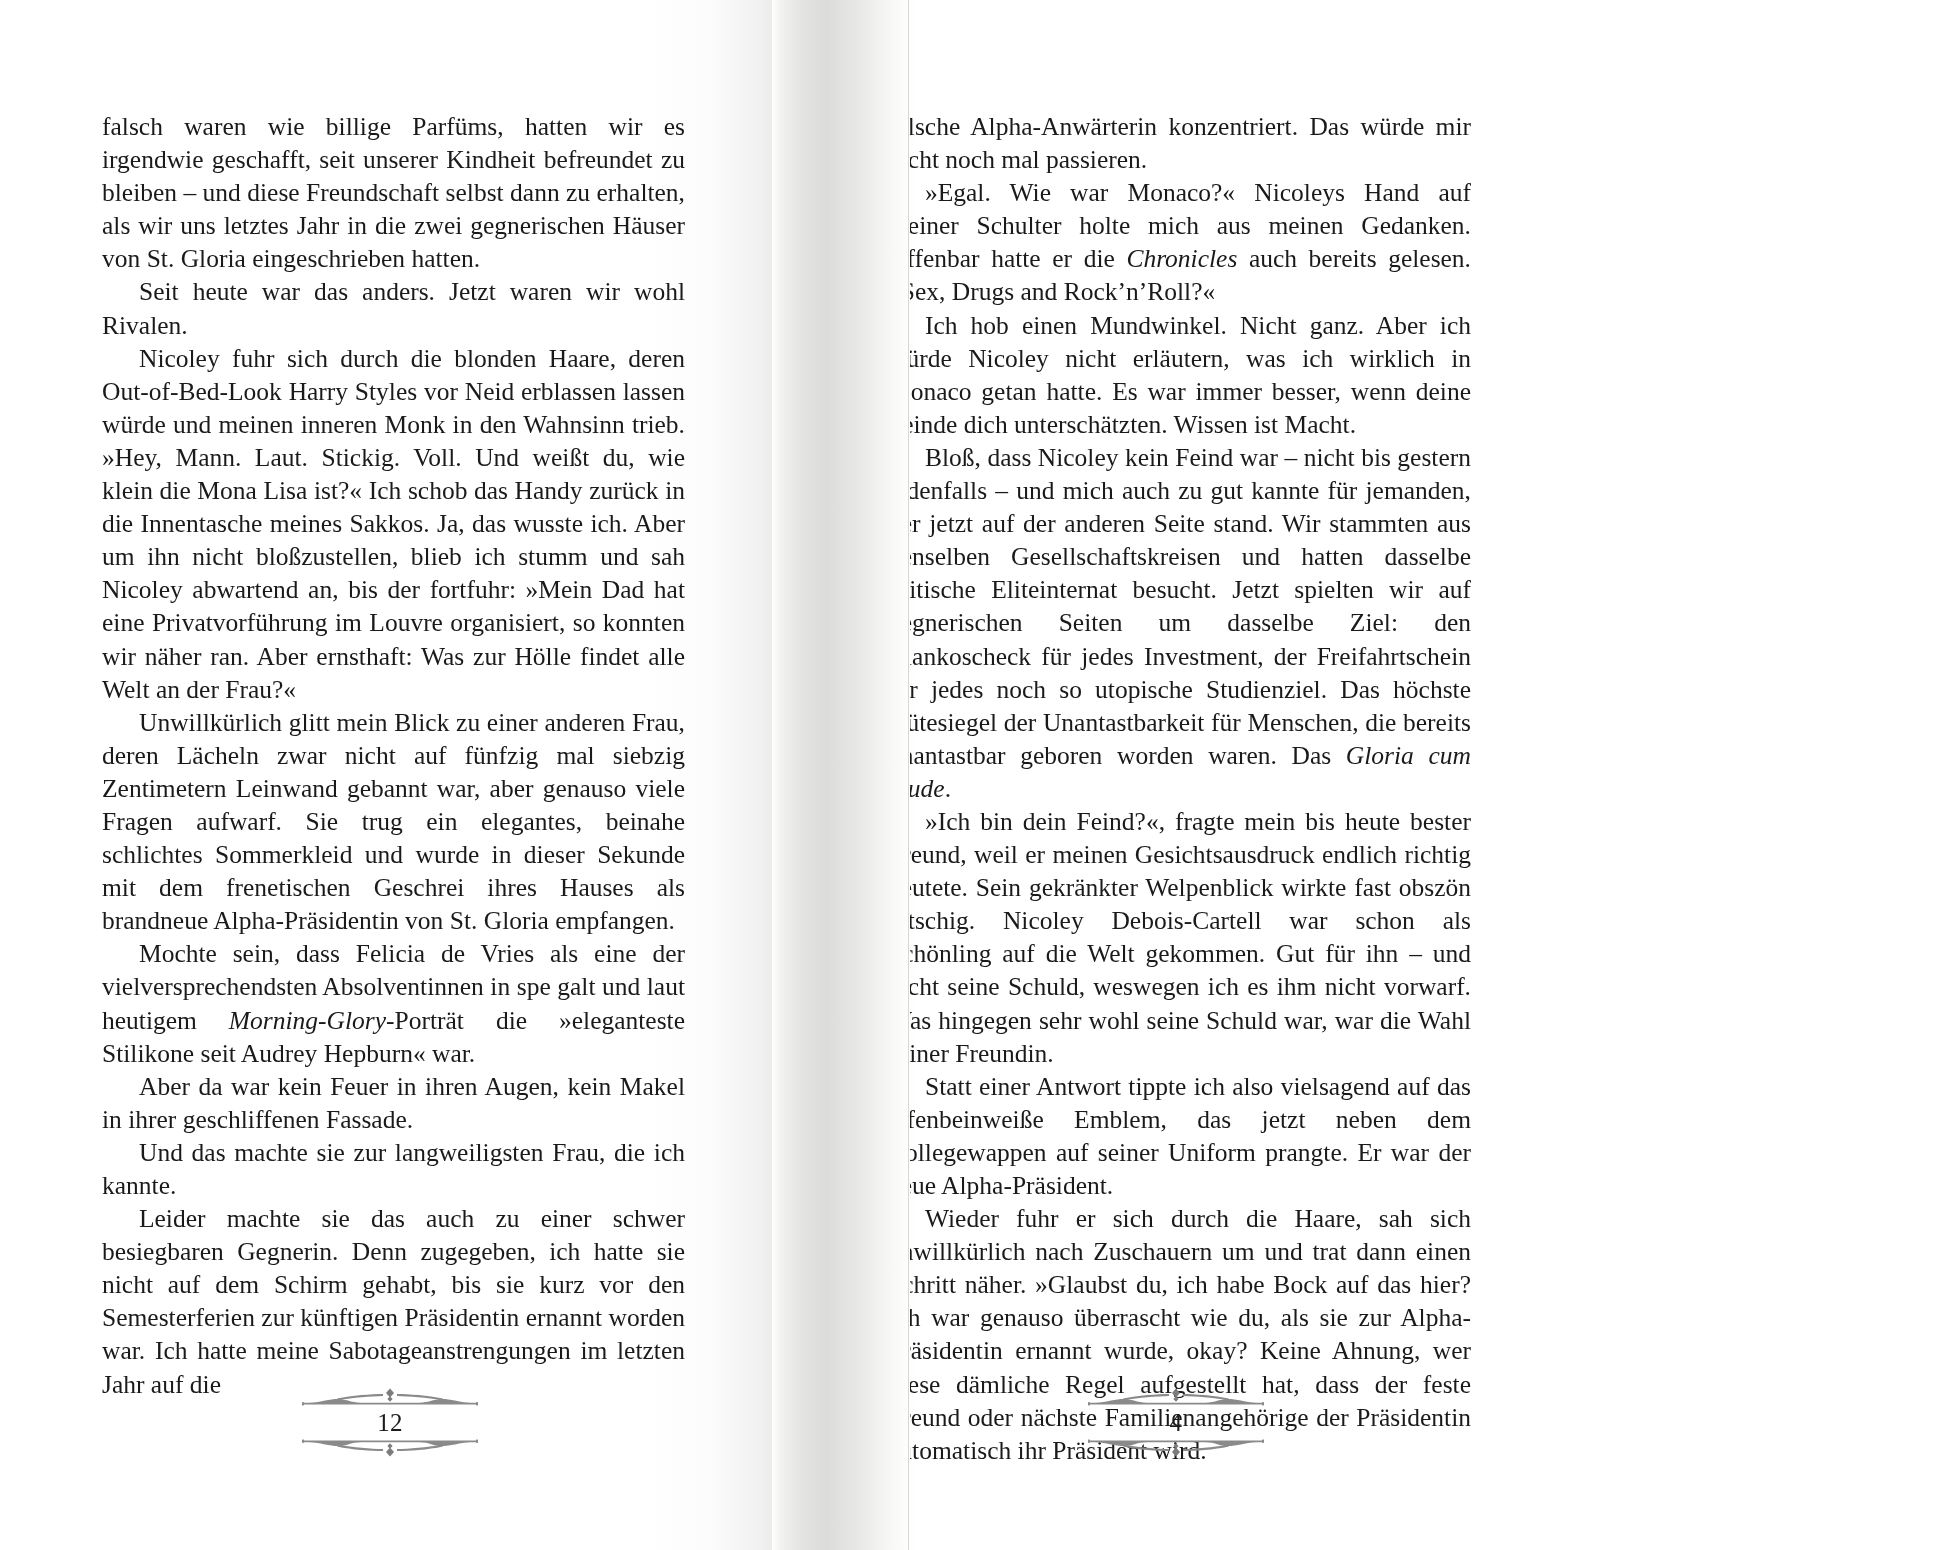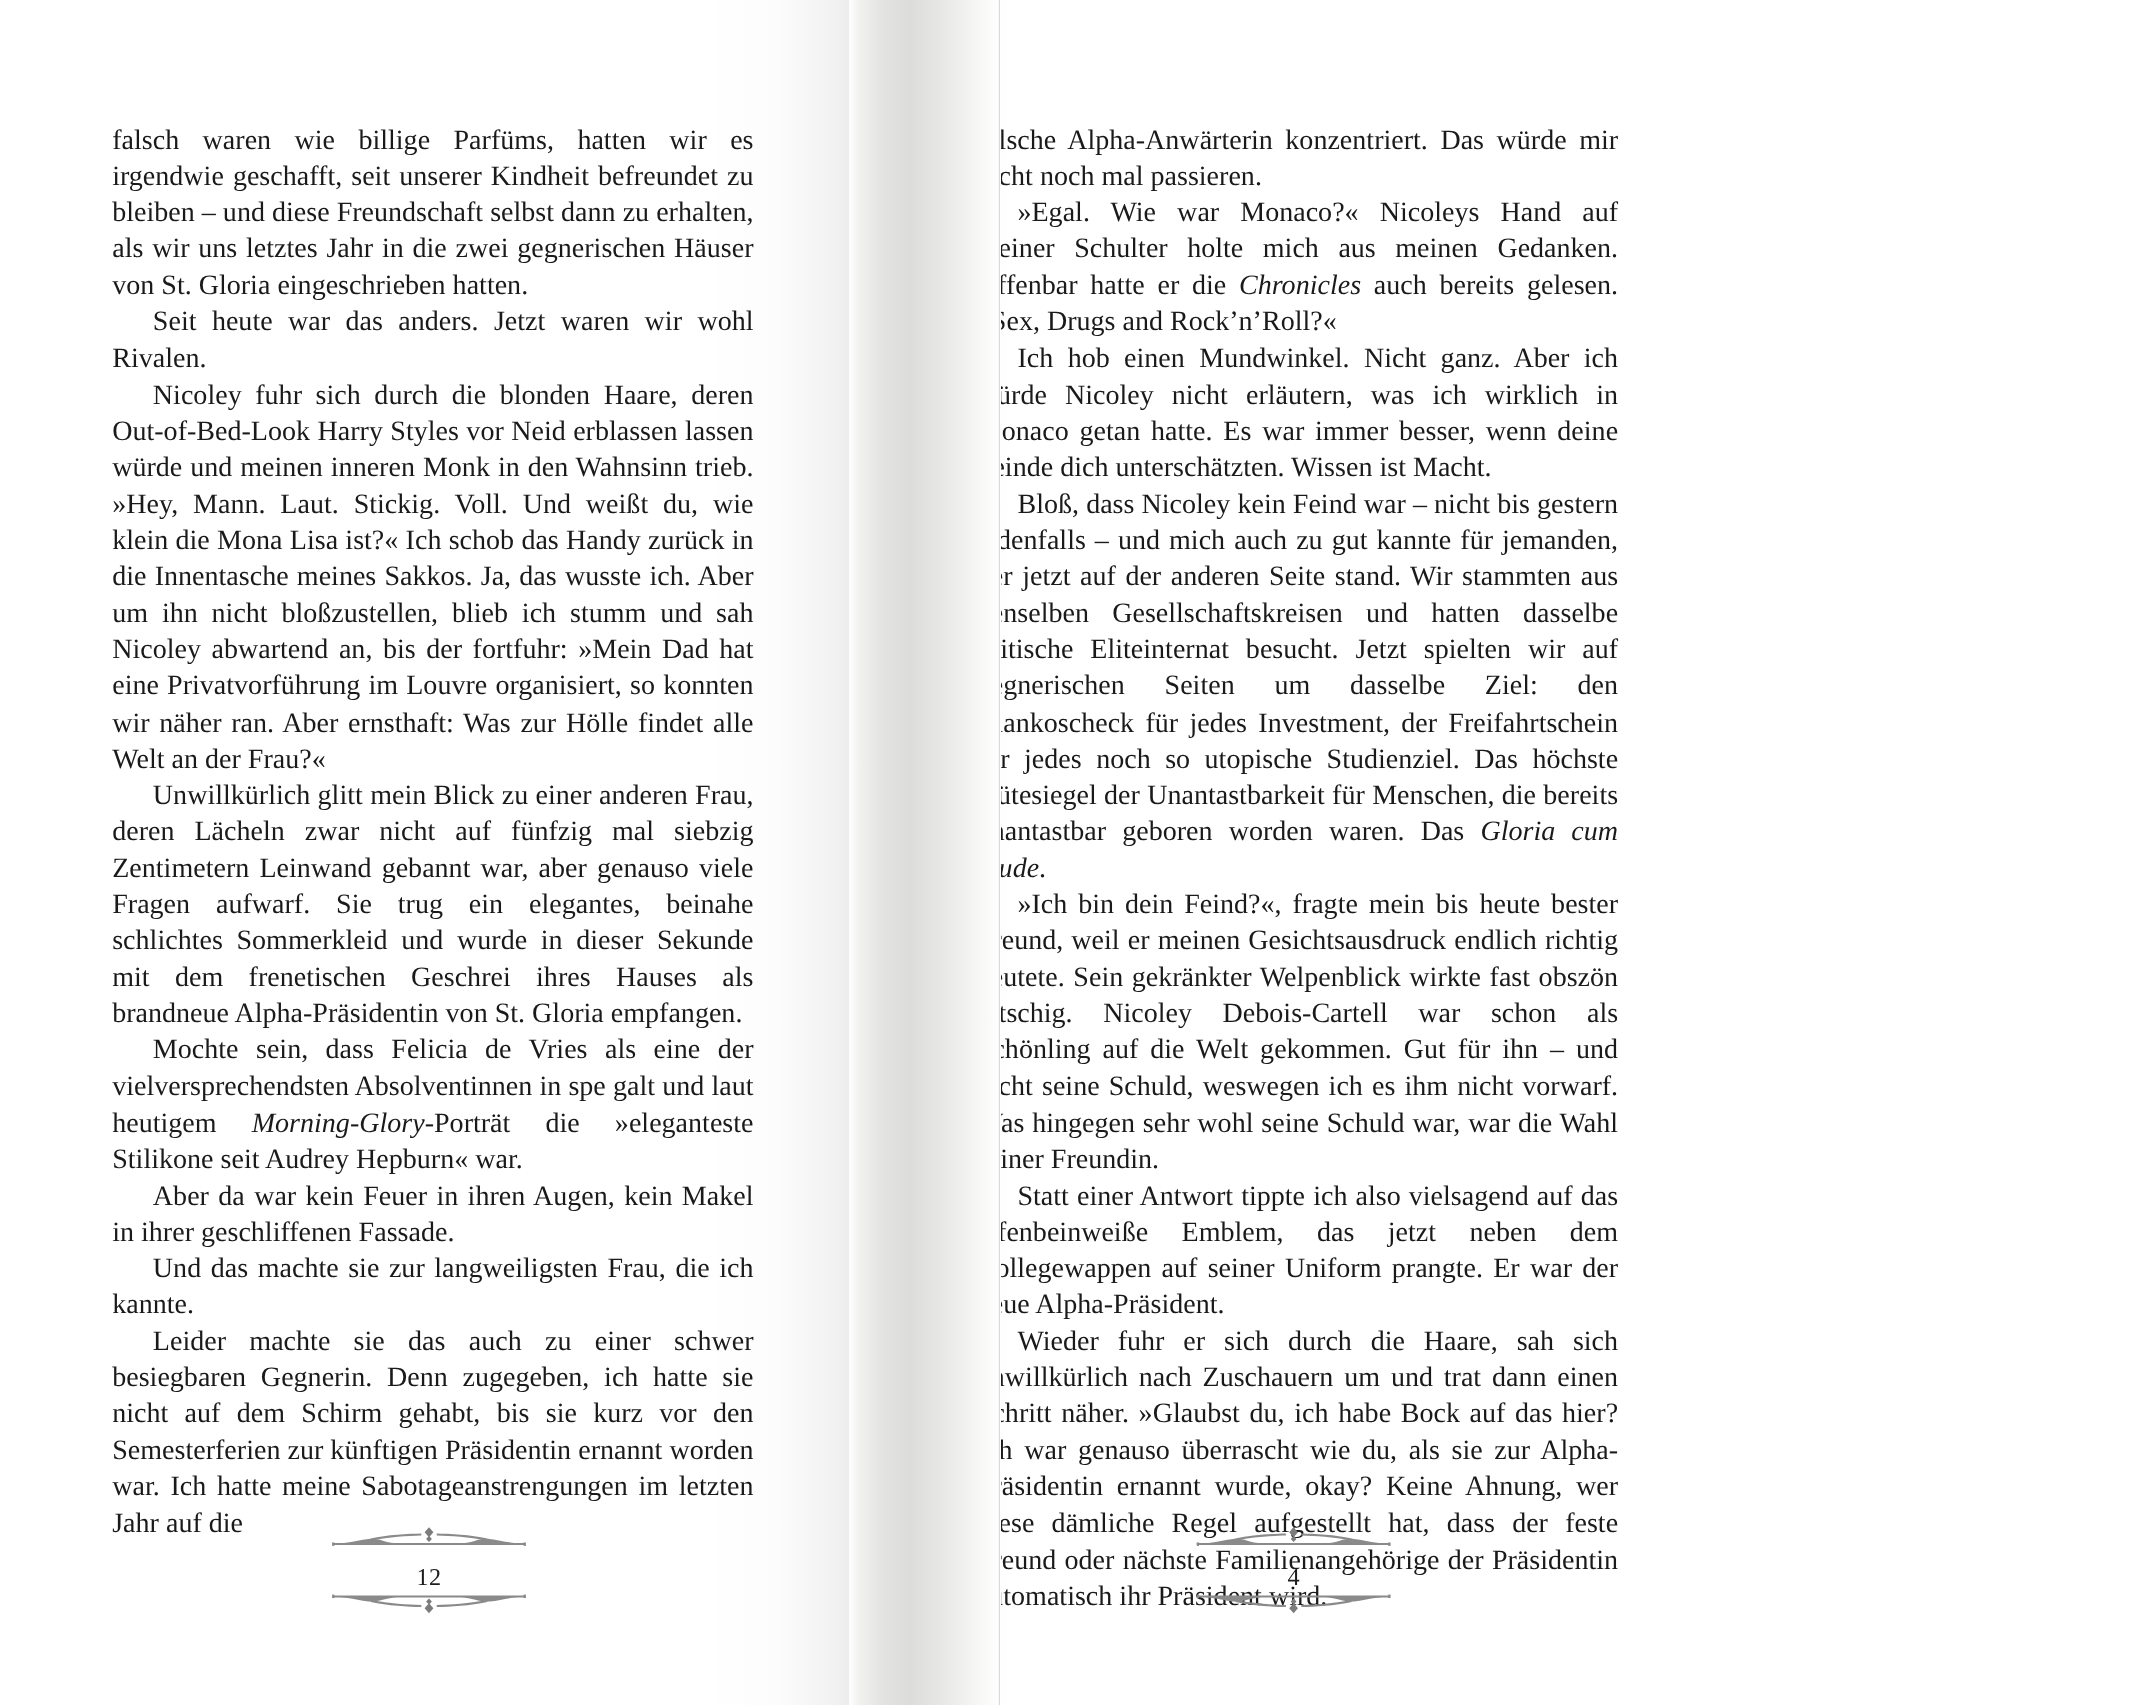--- a/index.html
+++ b/index.html
@@ -105,24 +105,24 @@
   .folio.left-folio  { left: 240px;  top: 1386px; }
   .folio.right-folio { left: 1026px; top: 1386px; }
 
   .folio-ornament {
     display: block;
     margin: 0 auto;
   }
   .folio-number {
     display: block;
     font-family: "Liberation Serif", "DejaVu Serif", serif;
-    font-size: 22px;
+    font-size: 25px;
     color: #1c1c1c;
     line-height: 1;
-    margin: 15px 0 2px 0;
+    margin: 2px 0 2px 0;
     letter-spacing: 0.3px;
   }
 </style>
 </head>
 <body>
 
 <div id="page">
 
   <div class="sheet left">
     <div class="column left-col">

